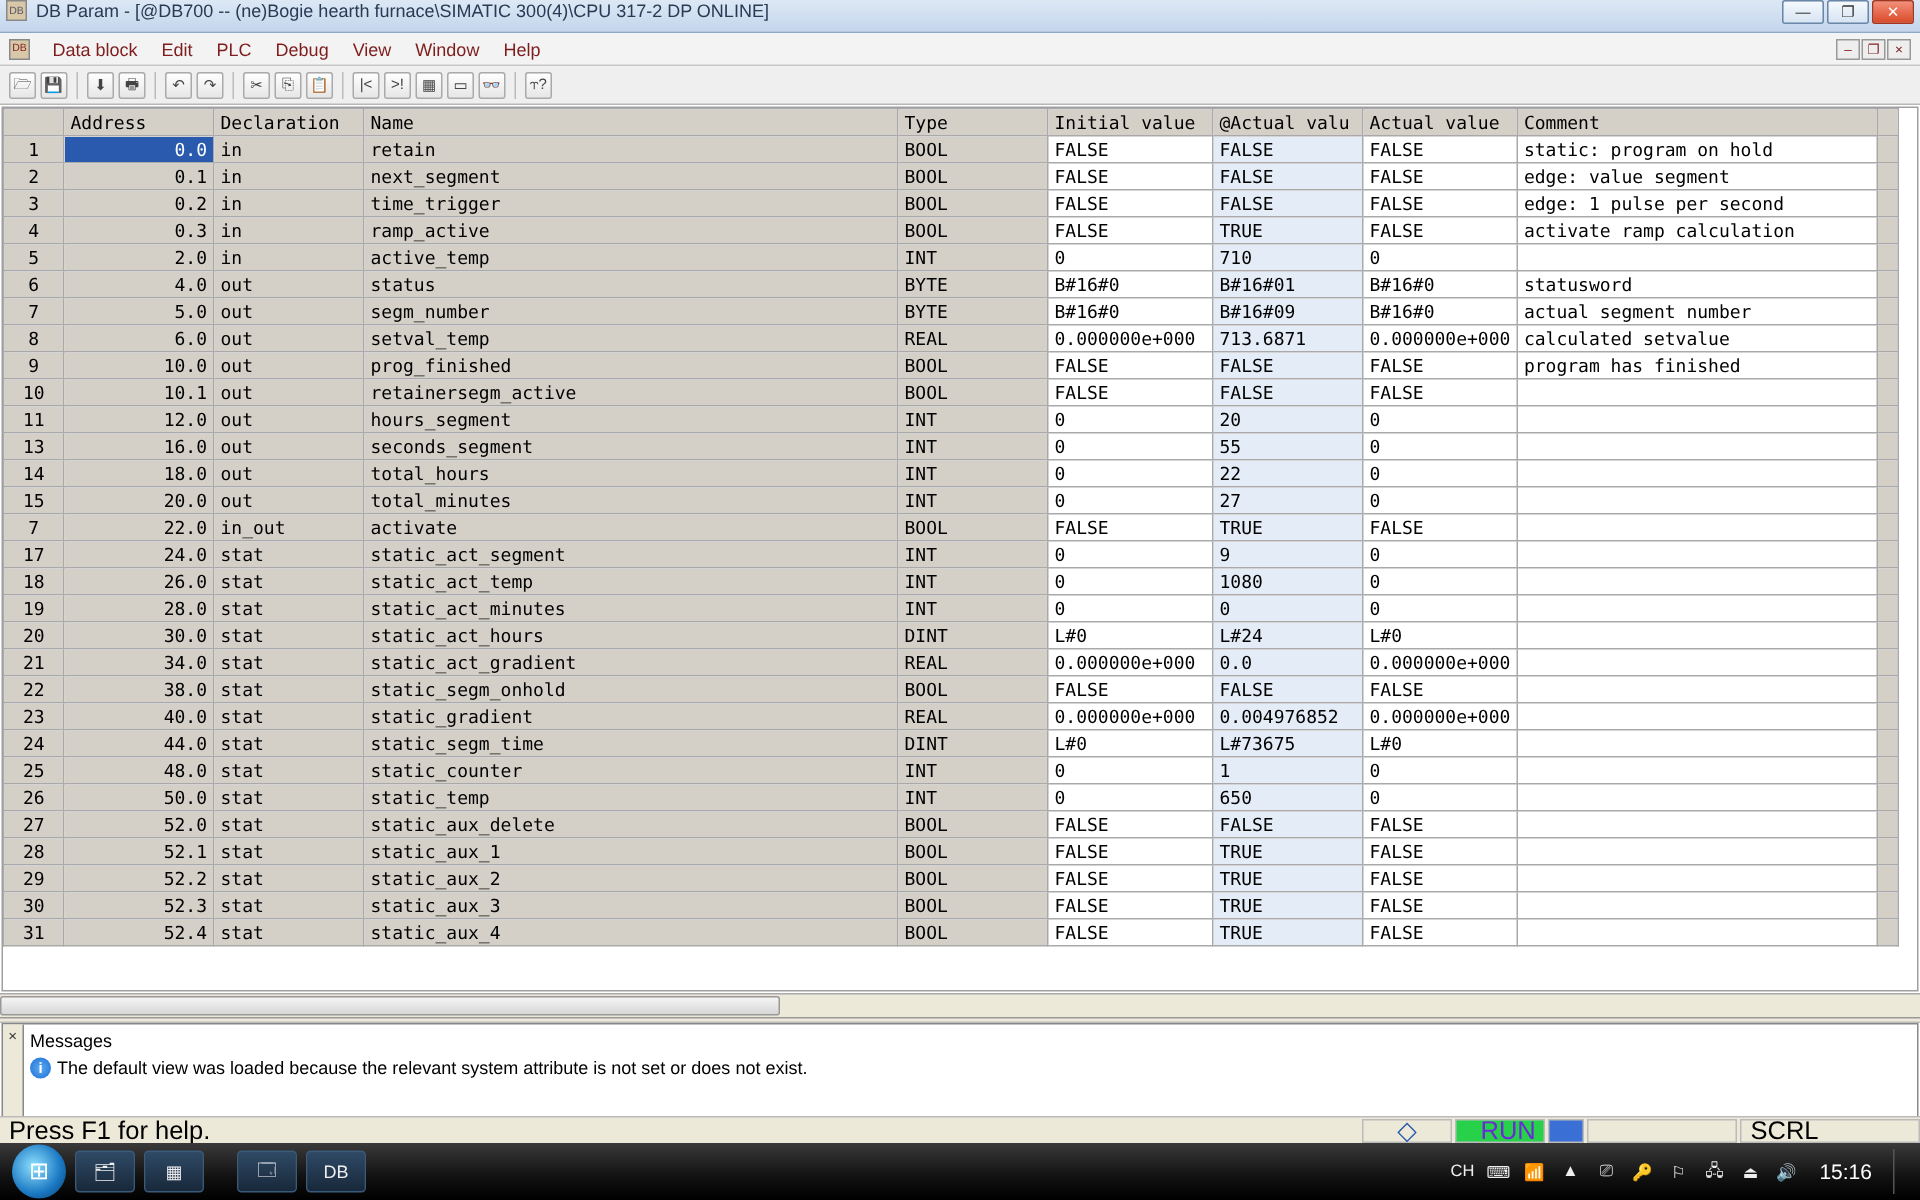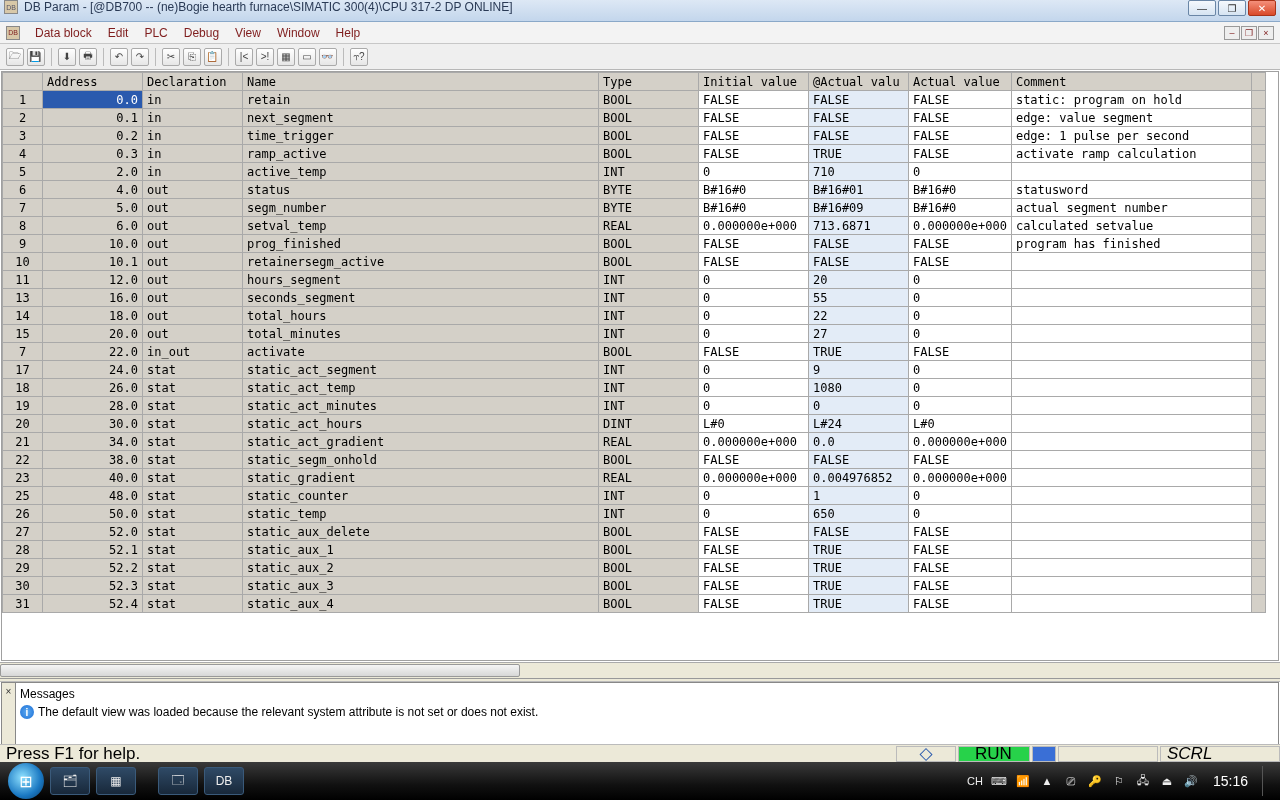--- a/index.html
+++ b/index.html
@@ -55,22 +55,22 @@
 .msg-close { width:14px; background:#ece9d8; border-right:1px solid #888; display:flex;align-items:flex-start;justify-content:center;font-size:10px;color:#333;padding-top:3px;}
 .msg-body { flex:1; padding:2px 4px; font-size:12px; font-family:Tahoma,sans-serif;}
 .msg-body .msg-header{ font-size:12px; color:#000; padding:2px 0 4px 0;}
 .msg-body .msg-line { display:flex;align-items:center;gap:4px; color:#000;}
 .msg-body .info-icon{ width:14px;height:14px;border-radius:50%;background:radial-gradient(#5daaf0,#1a6ed6);color:#fff;display:flex;align-items:center;justify-content:center;font-size:10px;font-weight:bold;}
 
 
 .statusbar { position:absolute; left:0; right:0; bottom:38px; height:18px; background:#ece9d8; border-top:1px solid #bbb; display:flex; align-items:center; font-size:17px;}
 .statusbar .cell { border:1px solid #bbb; height:16px; display:flex;align-items:center;padding:0 6px; margin-left:2px;}
 .statusbar .spacer{flex:1;}
-.statusbar .run{background:#27d24a;color:#000000;width:72px;justify-content:flex-start;padding-left:16px;}
-.statusbar .scrl{width:120px;font-style:italic;}
+.statusbar .run{background:#27d24a;color:#6d28d9;width:60px;justify-content:flex-start;padding-left:16px;}
+.statusbar .scrl{width:120px;}
 .statusbar .blue{width:24px;background:#3a6fd6;}
 
 
 .taskbar { position:absolute; left:0; right:0; bottom:0; height:38px; background: linear-gradient(#3a3a3a,#111 60%,#000); display:flex; align-items:center; padding:0 8px; gap:6px; color:#eee; font-size:12px;}
 .taskbar .start{ width:36px;height:36px;border-radius:50%;background:radial-gradient(circle at 40% 40%,#8fe1ff,#1a78c2 60%,#0a3a66);display:flex;align-items:center;justify-content:center;font-size:16px;color:#fff;}
 .taskbar .tb-icon{width:40px;height:28px;border:1px solid #3a5a7a;background:linear-gradient(#2f4a66,#18283a);border-radius:3px;display:flex;align-items:center;justify-content:center;font-size:12px;}
 .taskbar .tray{margin-left:auto;display:flex;align-items:center;gap:8px;font-size:11px;}
 .taskbar .tray .ti{width:16px;height:16px;display:flex;align-items:center;justify-content:center;}
 .taskbar .clock{font-size:14px;color:#fff;padding:0 6px;}
 </style>
@@ -403,20 +403,32 @@
               <td class="decl">stat</td>
               <td class="name">static_gradient</td>
               <td class="type">REAL</td>
               <td class="ival">0.000000e+000</td>
               <td class="atv">0.004976852</td>
               <td class="actv">0.000000e+000</td>
               <td class="cmt"></td>
               <td class="pad"></td>
             </tr>
             <tr>
+              <td class="rownum">24</td>
+              <td class="addr">44.0</td>
+              <td class="decl">stat</td>
+              <td class="name">static_segm_time</td>
+              <td class="type">DINT</td>
+              <td class="ival">L#0</td>
+              <td class="atv">L#73675</td>
+              <td class="actv">L#0</td>
+              <td class="cmt"></td>
+              <td class="pad"></td>
+            </tr>
+            <tr>
               <td class="rownum">25</td>
               <td class="addr">48.0</td>
               <td class="decl">stat</td>
               <td class="name">static_counter</td>
               <td class="type">INT</td>
               <td class="ival">0</td>
               <td class="atv">1</td>
               <td class="actv">0</td>
               <td class="cmt"></td>
               <td class="pad"></td>

